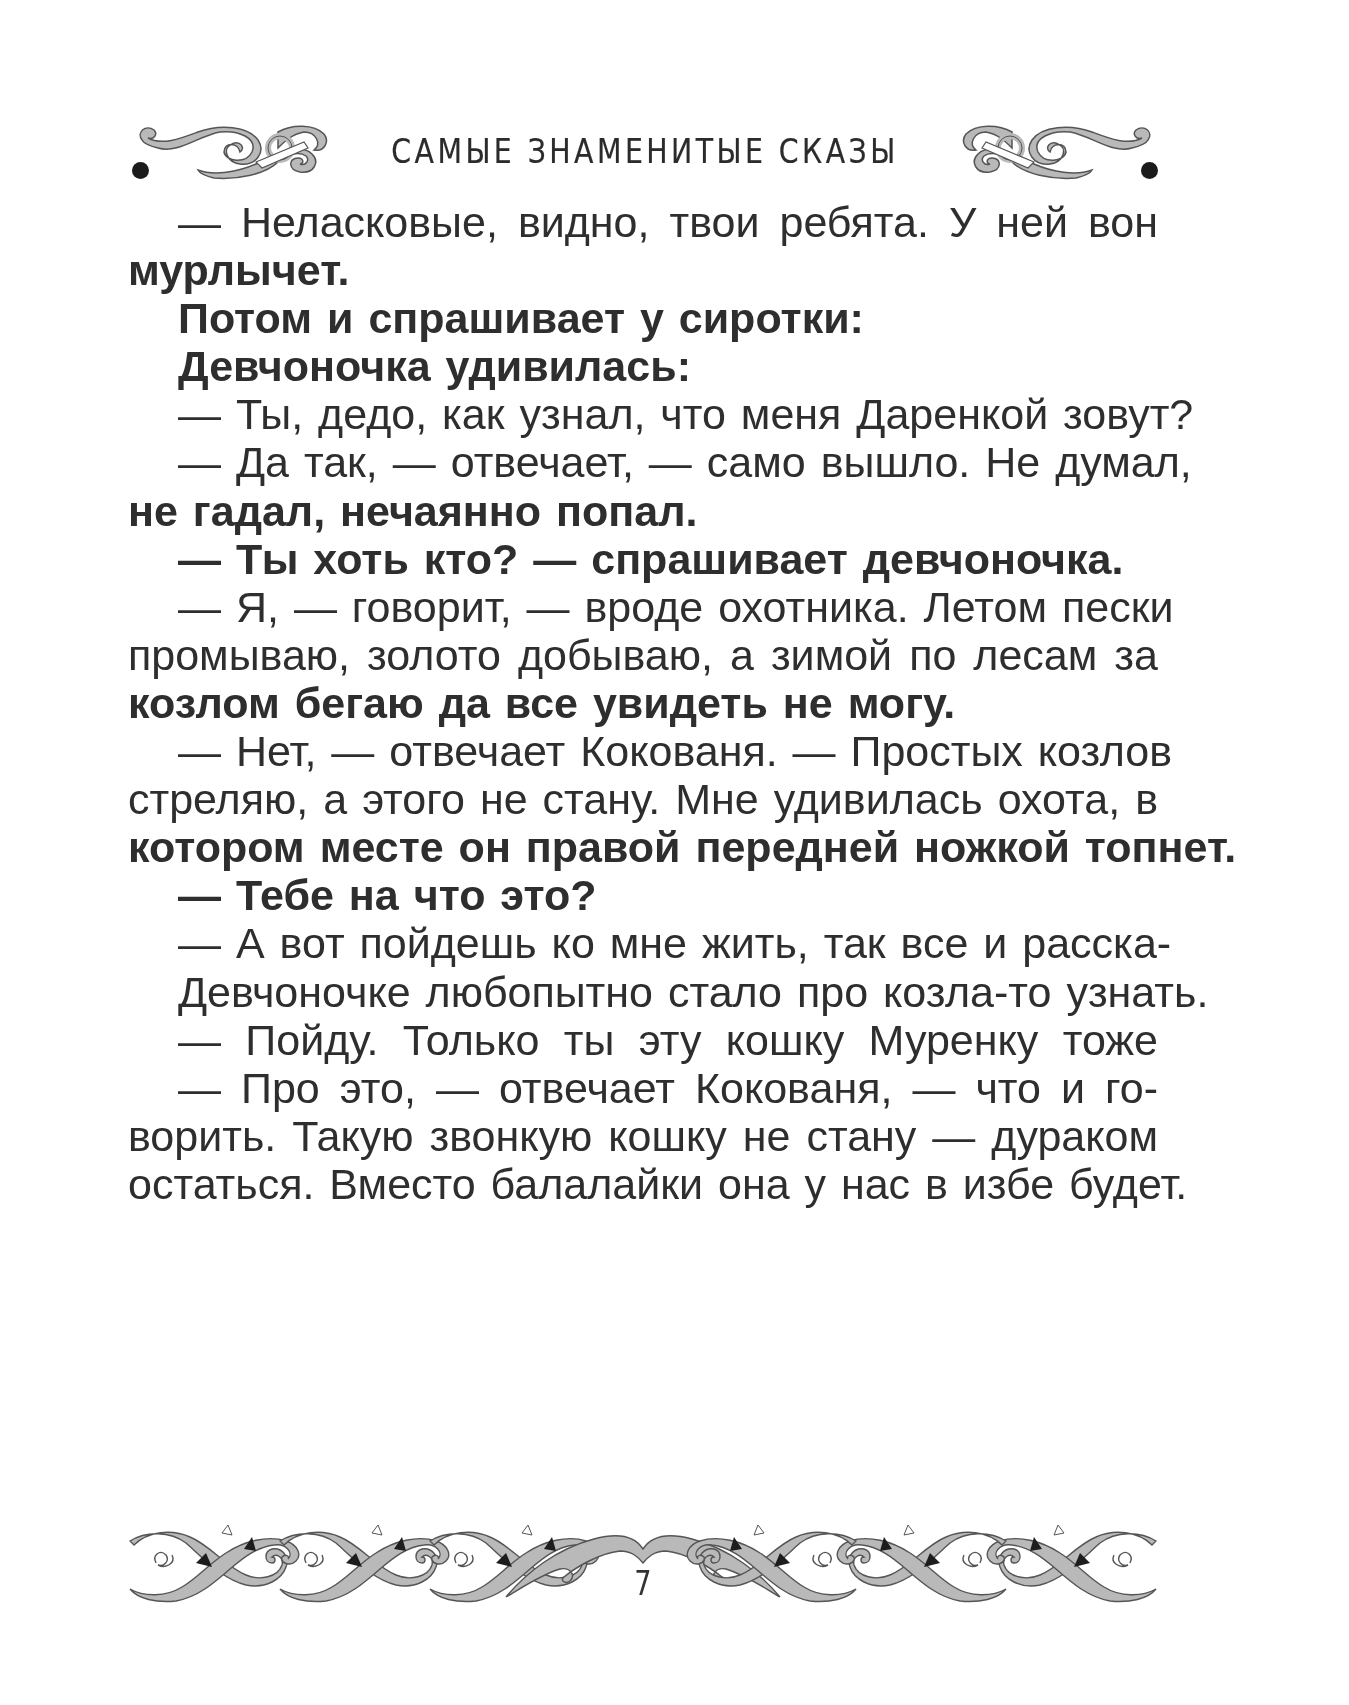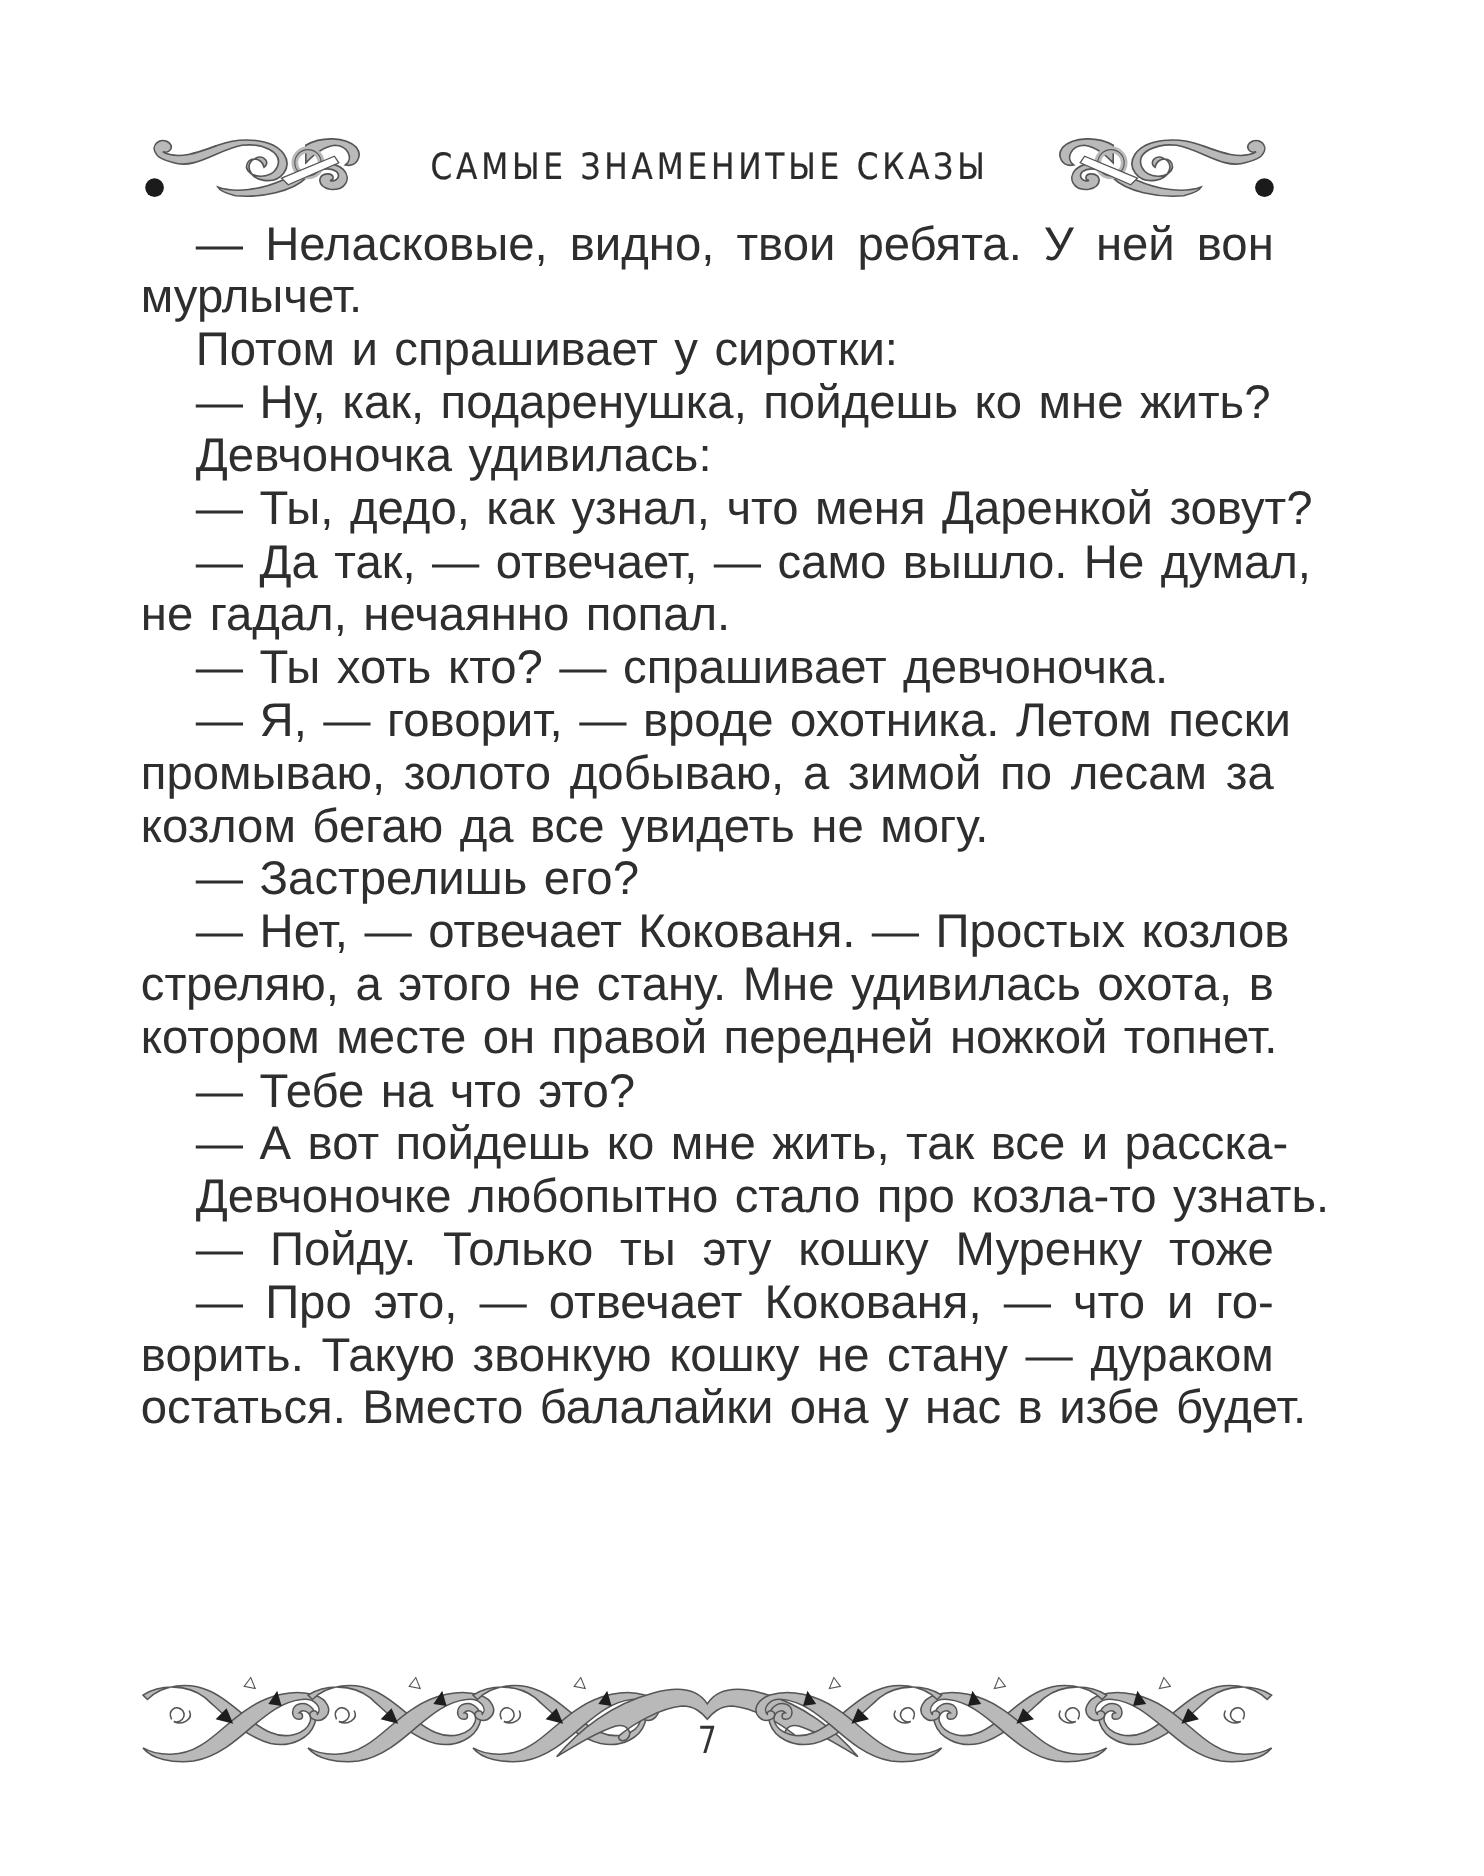--- a/index.html
+++ b/index.html
@@ -72,21 +72,21 @@
     word-spacing: 3px;
     color: #2e2e2e;
   }
   .line {
     display: block;
     white-space: nowrap;
     text-align-last: justify;
     height: 48.1px;
   }
   .line.indent { padding-left: 50px; }
-  .line.last { text-align-last: left; }
+  .line.last { text-align-last: left; font-weight: bold; }
 
   
   .footer {
     position: absolute;
     left: 126px; top: 1523px;
     width: 1034px; height: 84px;
   }
   .footer svg { position: absolute; left: 0; top: 0; }
   .page-number {
     position: absolute;
@@ -128,30 +128,28 @@
       </g>
       <path d="M128,44 L176,24 L180,30 L134,50 Z" fill="#fff" stroke="#555" stroke-width="1.2"></path>
     </svg>
     <div class="dot-right"></div>
   </div>
 
   <div class="text-column">
     <span class="line indent">— Неласковые, видно, твои ребята. У ней вон</span>
     <span class="line last">мурлычет.</span>
     <span class="line indent last">Потом и спрашивает у сиротки:</span>
-    <span class="line indent last">— Ну, как, подаренушка, пойдешь ко мне жить?</span>
     <span class="line indent last">Девчоночка удивилась:</span>
     <span class="line indent">— Ты, дедо, как узнал, что меня Даренкой зовут?</span>
     <span class="line indent">— Да так, — отвечает, — само вышло. Не думал,</span>
     <span class="line last">не гадал, нечаянно попал.</span>
     <span class="line indent last">— Ты хоть кто? — спрашивает девчоночка.</span>
     <span class="line indent">— Я, — говорит, — вроде охотника. Летом пески</span>
     <span class="line">промываю, золото добываю, а зимой по лесам за</span>
     <span class="line last">козлом бегаю да все увидеть не могу.</span>
-    <span class="line indent last">— Застрелишь его?</span>
     <span class="line indent">— Нет, — отвечает Кокованя. — Простых козлов</span>
     <span class="line">стреляю, а этого не стану. Мне удивилась охота, в</span>
     <span class="line last">котором месте он правой передней ножкой топнет.</span>
     <span class="line indent last">— Тебе на что это?</span>
     <span class="line indent">— А вот пойдешь ко мне жить, так все и расска-</span>
     <span class="line indent">Девчоночке любопытно стало про козла-то узнать.</span>
     <span class="line indent">— Пойду. Только ты эту кошку Муренку тоже</span>
     <span class="line indent">— Про это, — отвечает Кокованя, — что и го-</span>
     <span class="line">ворить. Такую звонкую кошку не стану — дураком</span>
     <span class="line">остаться. Вместо балалайки она у нас в избе будет.</span>

